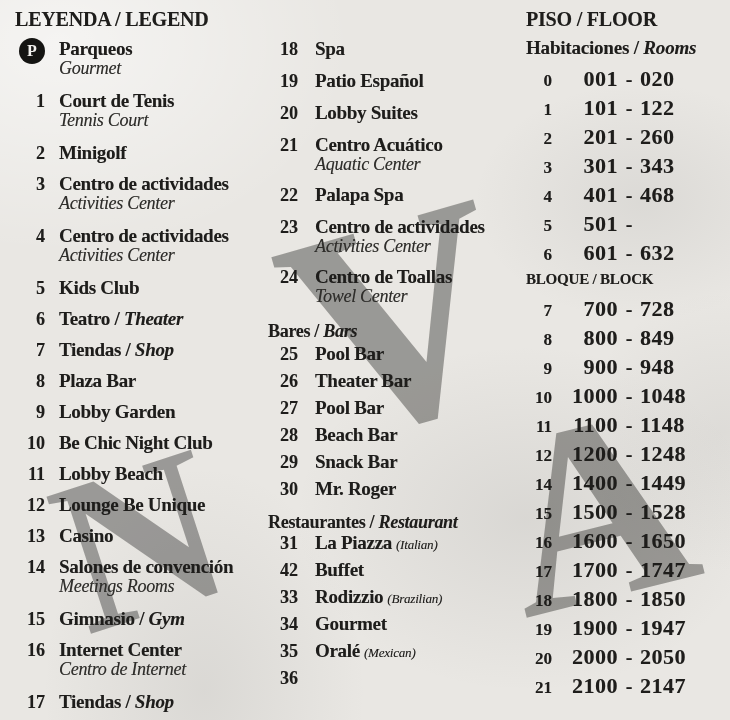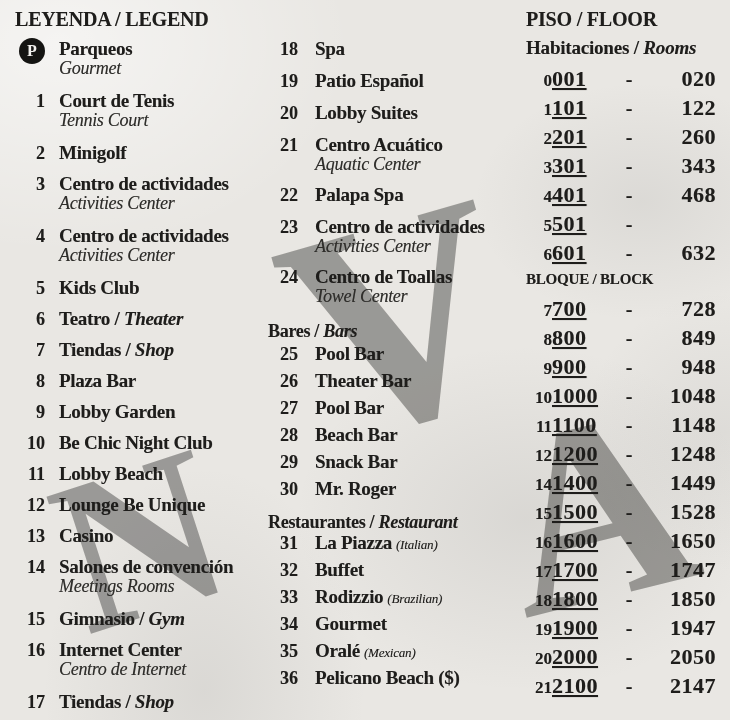--- a/index.html
+++ b/index.html
@@ -58,23 +58,23 @@
 
   .sec-head{font-size:18px;line-height:19px;font-weight:bold;letter-spacing:-0.3px;
             white-space:nowrap;}
   .sec-head.bars{margin:6px 0 2px 0;}
   .sec-head.rest{margin:8px 0 0 0;}
   .sec-head i{font-weight:bold;}
 
   .rrow{display:flex;align-items:baseline;height:29px;line-height:29px;
         font-weight:bold;white-space:nowrap;}
   .rrow .fl{flex:none;width:26px;text-align:right;font-size:17px;}
-  .rrow .from{flex:none;width:66px;font-size:22px;letter-spacing:0.5px;text-decoration:underline;}
+  .rrow .from{flex:none;width:66px;text-align:right;font-size:22px;letter-spacing:0.5px;}
   .rrow .dash{flex:none;width:22px;text-align:center;font-size:20px;}
-  .rrow .to{flex:none;width:76px;text-align:right;font-size:22px;letter-spacing:0.5px;}
+  .rrow .to{flex:none;width:76px;font-size:22px;letter-spacing:0.5px;}
 </style>
 </head>
 <body>
 
 <div class="page">
 
   <span class="wm wm1">V</span>
   <span class="wm wm2">A</span>
   <span class="wm wm3">N</span>
 
@@ -210,38 +210,37 @@
         <div class="item tight">
           <span class="num">30</span>
           <span class="txt"><span class="lbl"><span>Mr. Roger</span></span></span>
         </div>
         <div class="sec-head rest"><span>Restaurantes /</span> <i>Restaurant</i></div>
         <div class="item tight">
           <span class="num">31</span>
           <span class="txt"><span class="lbl"><span>La Piazza</span><span class="note">(Italian)</span></span></span>
         </div>
         <div class="item tight">
-          <span class="num">32</span>
+          <span class="num">42</span>
           <span class="txt"><span class="lbl"><span>Buffet</span></span></span>
         </div>
         <div class="item tight">
           <span class="num">33</span>
           <span class="txt"><span class="lbl"><span>Rodizzio</span><span class="note">(Brazilian)</span></span></span>
         </div>
         <div class="item tight">
           <span class="num">34</span>
           <span class="txt"><span class="lbl"><span>Gourmet</span></span></span>
         </div>
         <div class="item tight">
           <span class="num">35</span>
           <span class="txt"><span class="lbl"><span>Oralé</span><span class="note">(Mexican)</span></span></span>
         </div>
         <div class="item tight">
           <span class="num">36</span>
-          <span class="txt"><span class="lbl"><span>Pelicano Beach ($)</span></span></span>
         </div>
       </div>
   </section>
 
   <section class="col col-right">
     <h1 class="title">PISO / FLOOR</h1>
     <div class="subhead"><span>Habitaciones /</span> <i>Rooms</i></div>
     <div id="rooms">
         <div class="rrow">
           <span class="fl">0</span>

